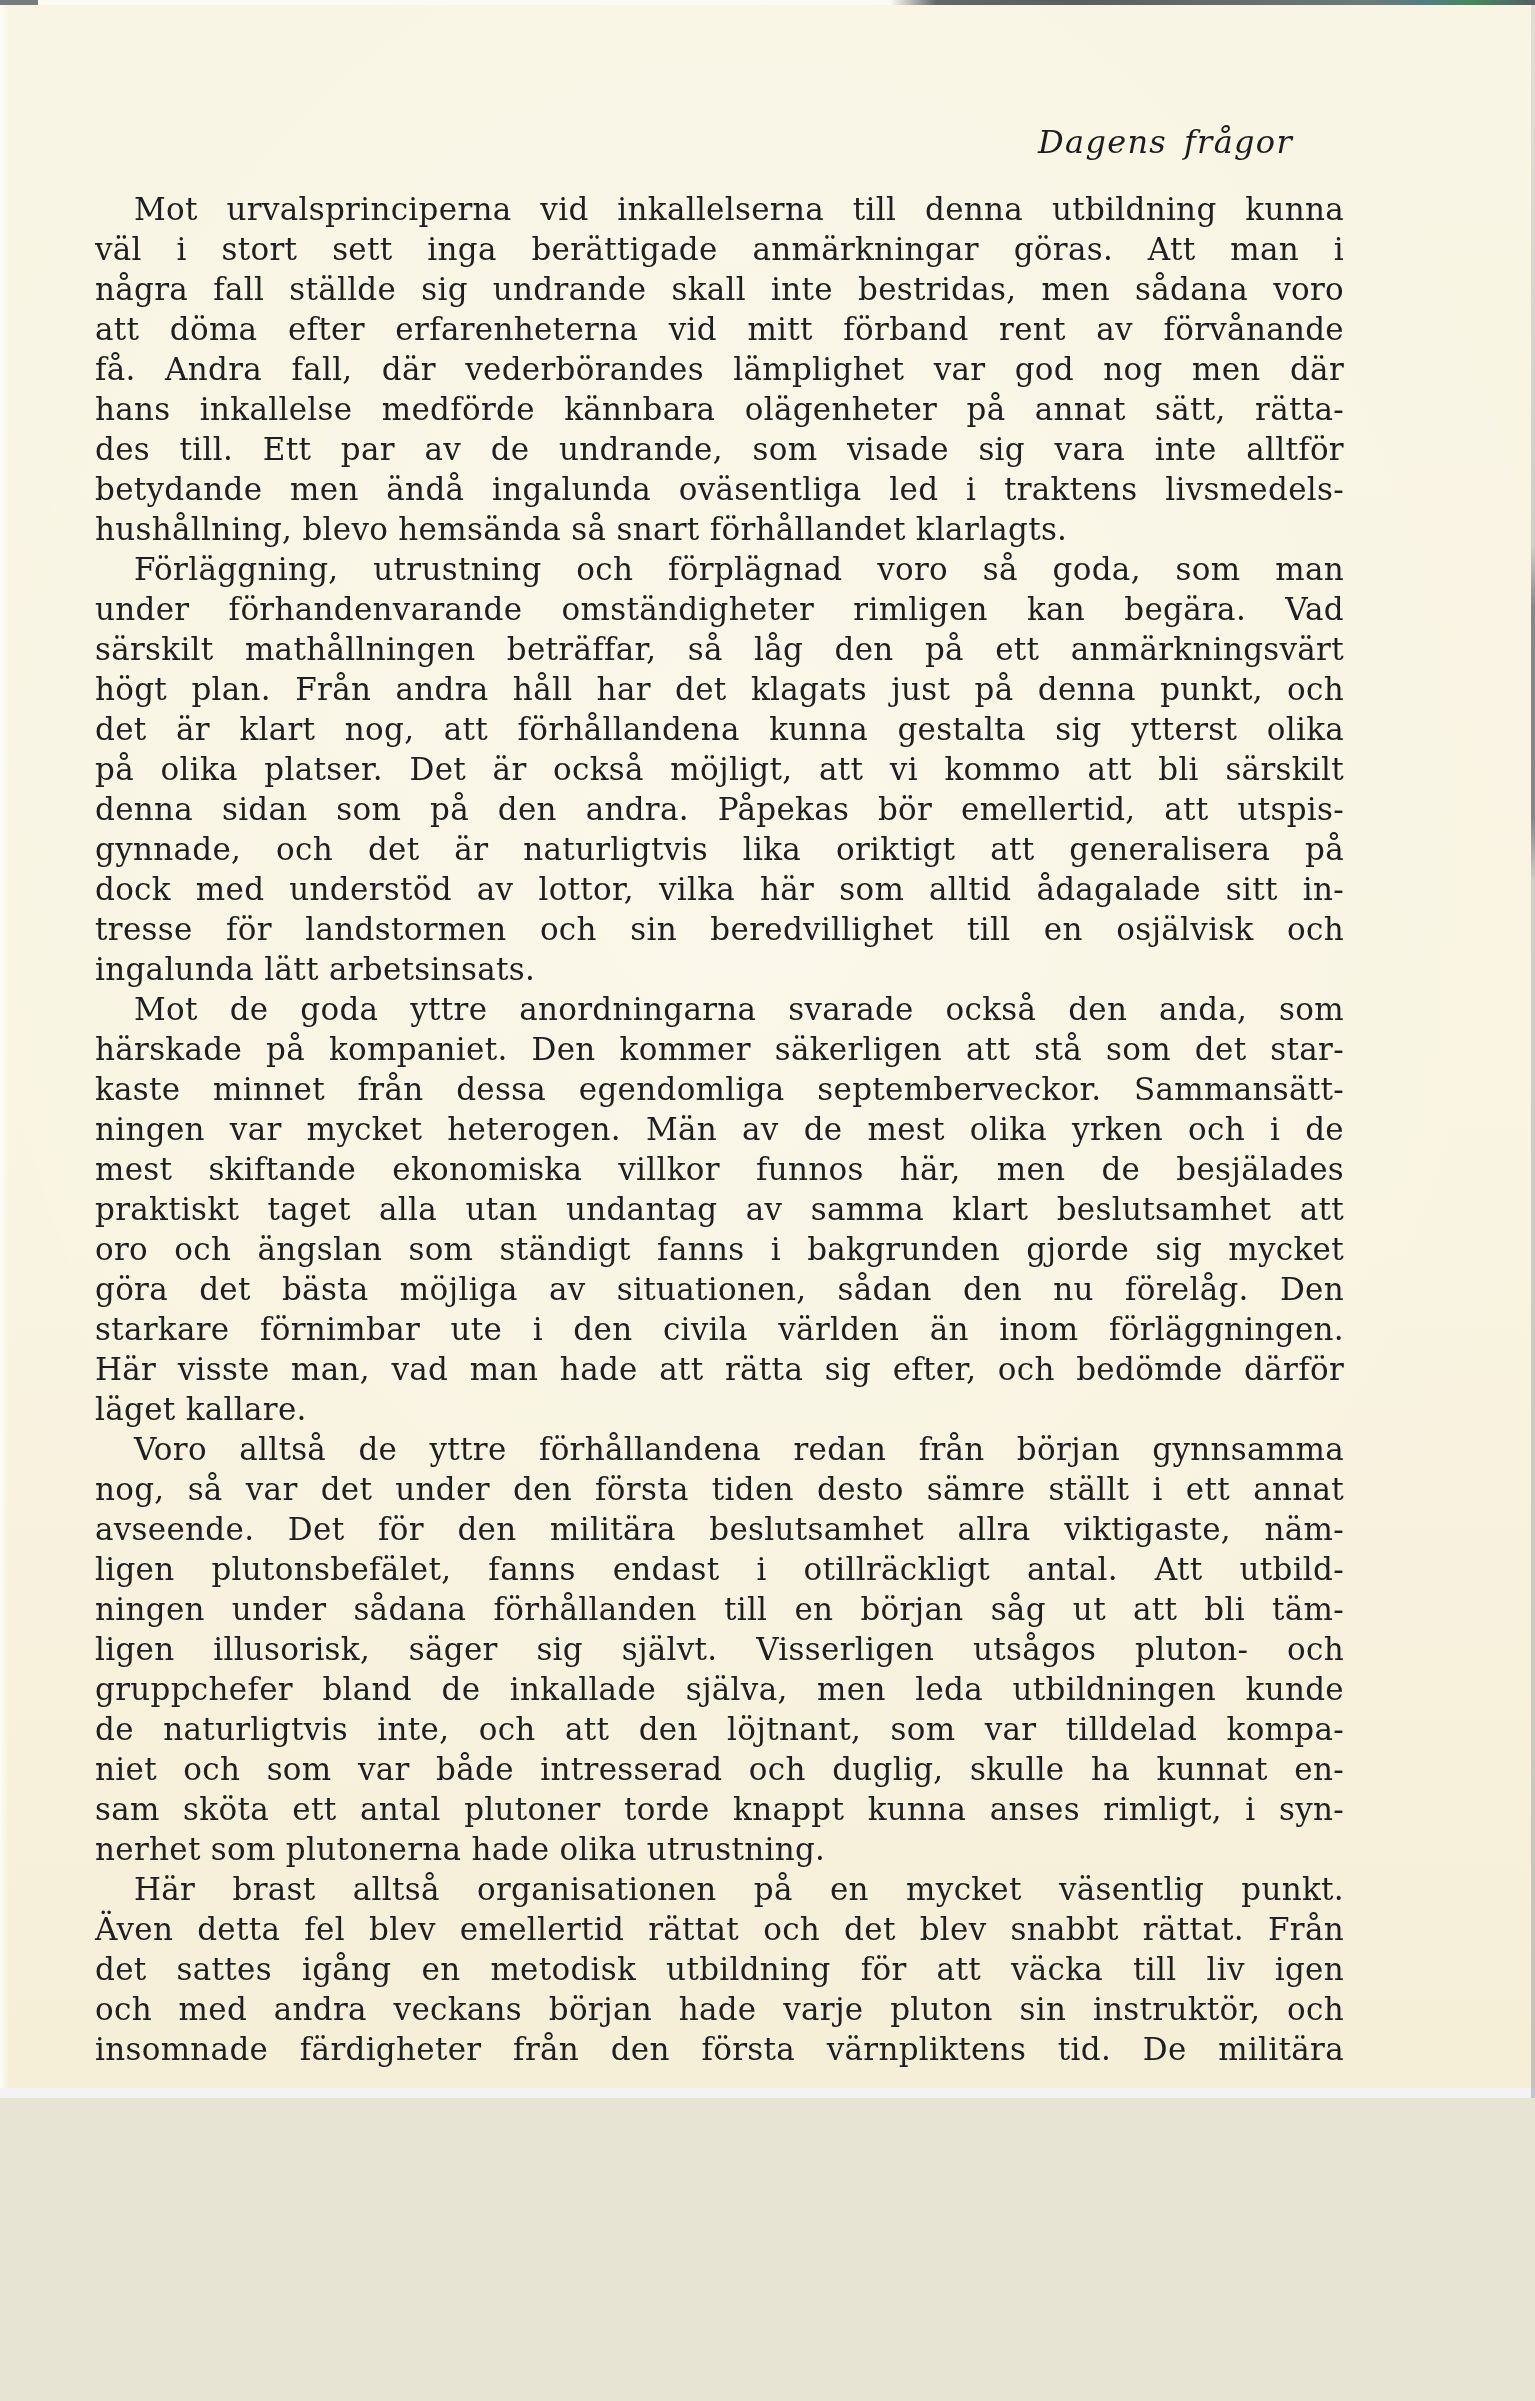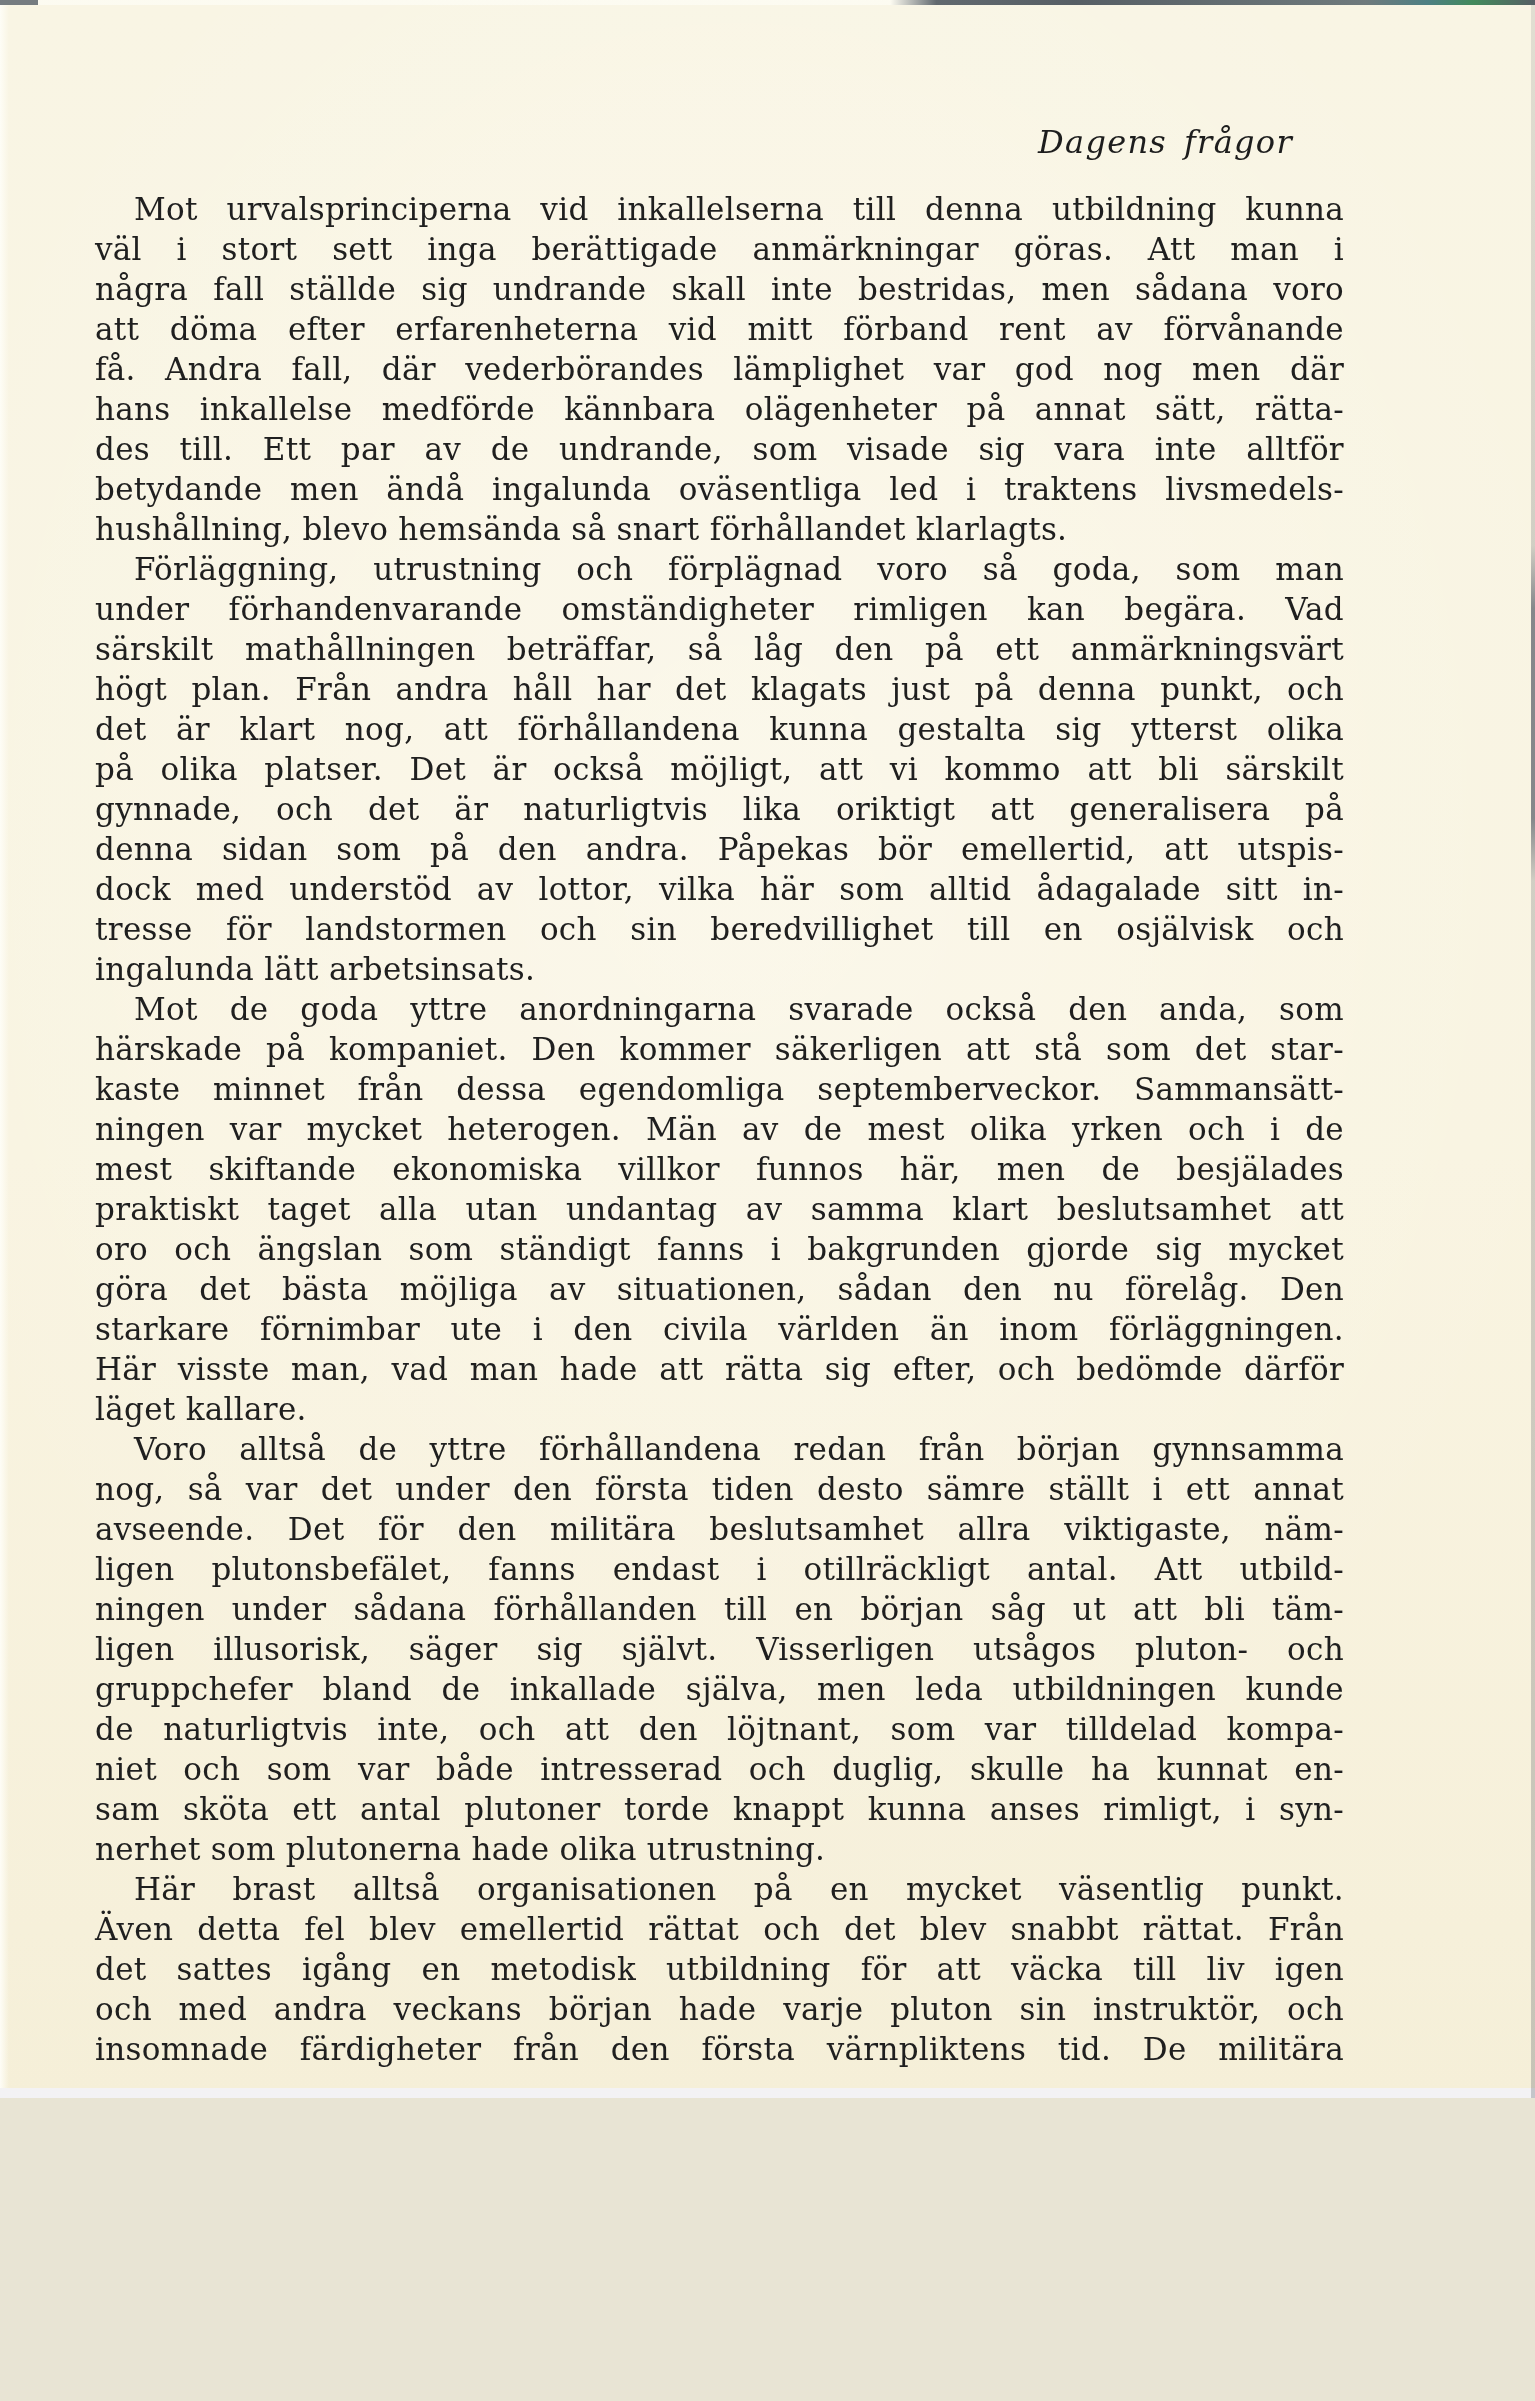--- a/index.html
+++ b/index.html
@@ -114,22 +114,22 @@
       <div class="line just">hans inkallelse medförde kännbara olägenheter på annat sätt, rätta-</div>
       <div class="line just">des till.  Ett par av de undrande, som visade sig vara inte alltför</div>
       <div class="line just">betydande men ändå ingalunda oväsentliga led i traktens livsmedels-</div>
       <div class="line">hushållning, blevo hemsända så snart förhållandet klarlagts.</div>
       <div class="line indent just">Förläggning, utrustning och förplägnad voro så goda, som man</div>
       <div class="line just">under förhandenvarande omständigheter rimligen kan begära.  Vad</div>
       <div class="line just">särskilt mathållningen beträffar, så låg den på ett anmärkningsvärt</div>
       <div class="line just">högt plan.  Från andra håll har det klagats just på denna punkt, och</div>
       <div class="line just">det är klart nog, att förhållandena kunna gestalta sig ytterst olika</div>
       <div class="line just">på olika platser.  Det är också möjligt, att vi kommo att bli särskilt</div>
+      <div class="line just">denna sidan som på den andra.  Påpekas bör emellertid, att utspis-</div>
       <div class="line just">gynnade, och det är naturligtvis lika oriktigt att generalisera på</div>
-      <div class="line just">denna sidan som på den andra.  Påpekas bör emellertid, att utspis-</div>
       <div class="line just">dock med understöd av lottor, vilka här som alltid ådagalade sitt in-</div>
       <div class="line just">tresse för landstormen och sin beredvillighet till en osjälvisk och</div>
       <div class="line">ingalunda lätt arbetsinsats.</div>
       <div class="line indent just">Mot de goda yttre anordningarna svarade också den anda, som</div>
       <div class="line just">härskade på kompaniet. Den kommer säkerligen att stå som det star-</div>
       <div class="line just">kaste minnet från dessa egendomliga septemberveckor.  Sammansätt-</div>
       <div class="line just">ningen var mycket heterogen.  Män av de mest olika yrken och i de</div>
       <div class="line just">mest skiftande ekonomiska villkor funnos här, men de besjälades</div>
       <div class="line just">praktiskt taget alla utan undantag av samma klart beslutsamhet att</div>
       <div class="line just">oro och ängslan som ständigt fanns i bakgrunden gjorde sig mycket</div>

